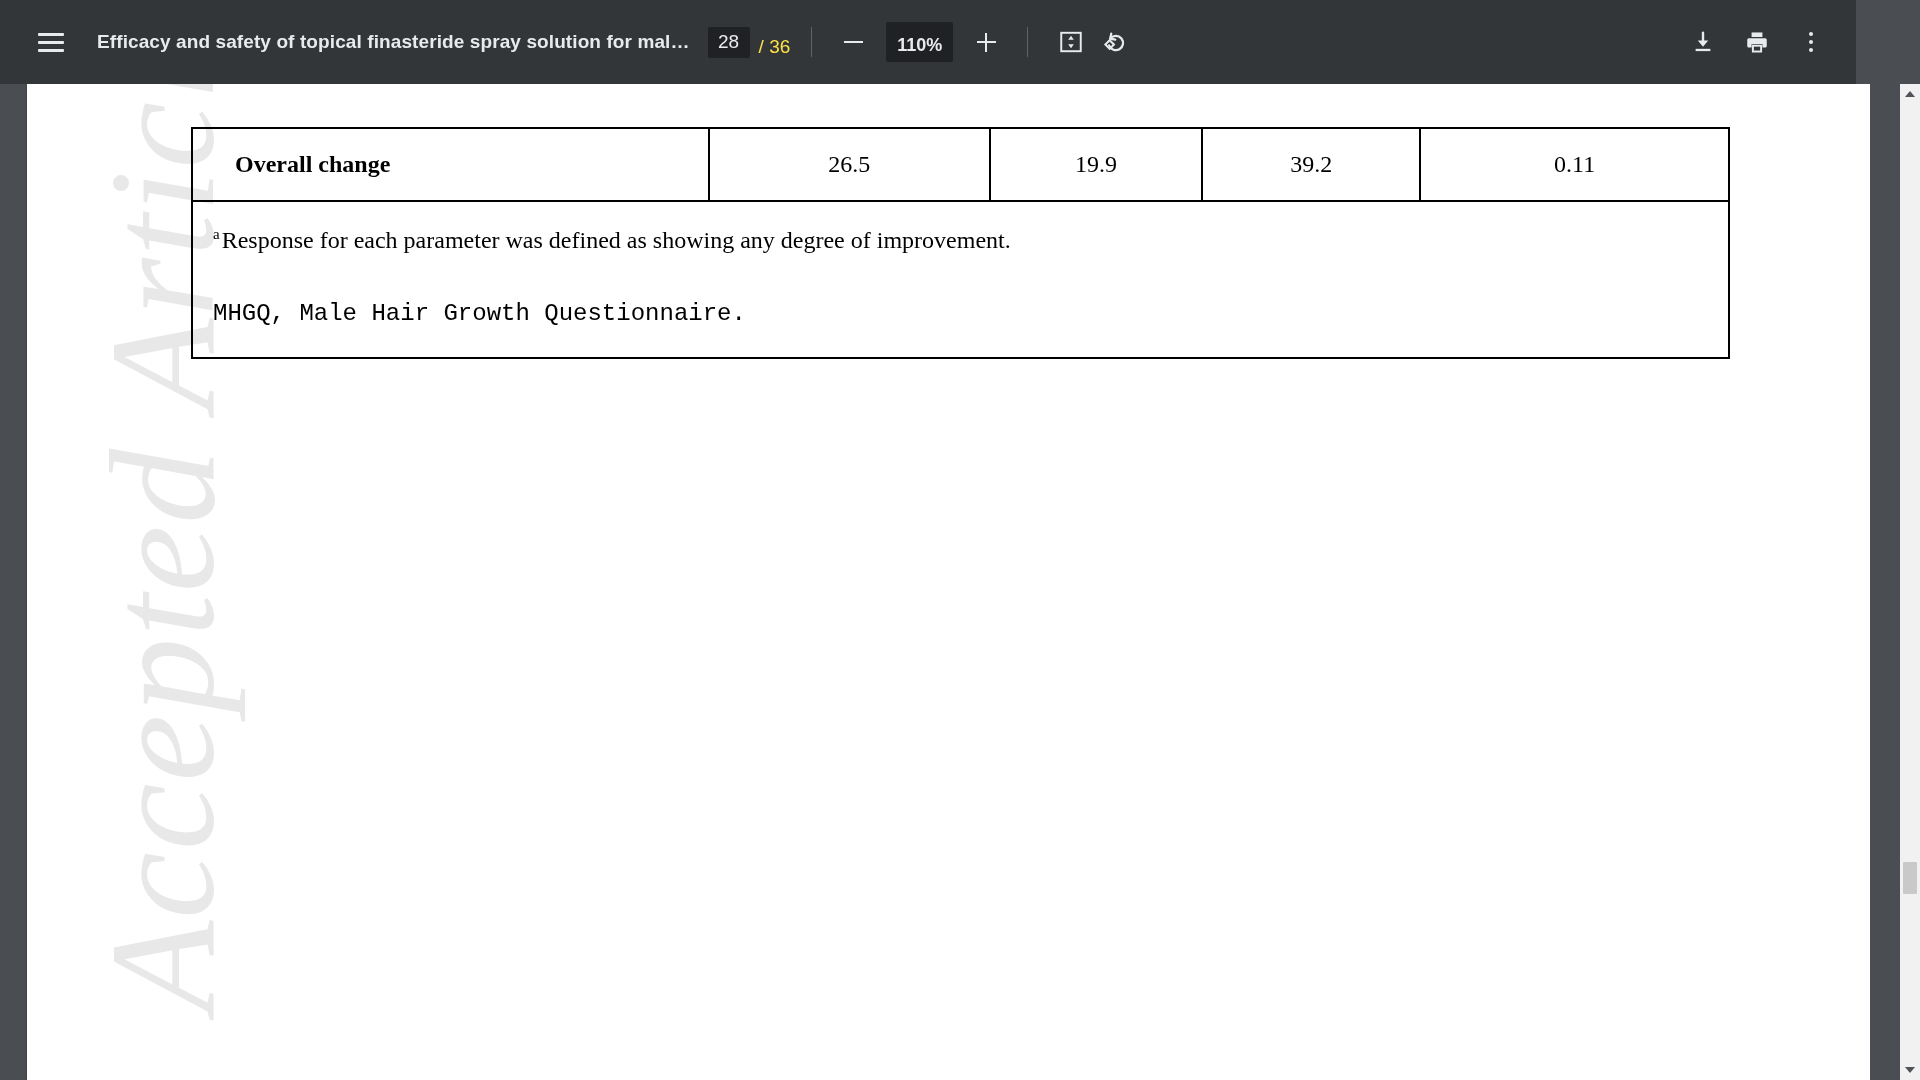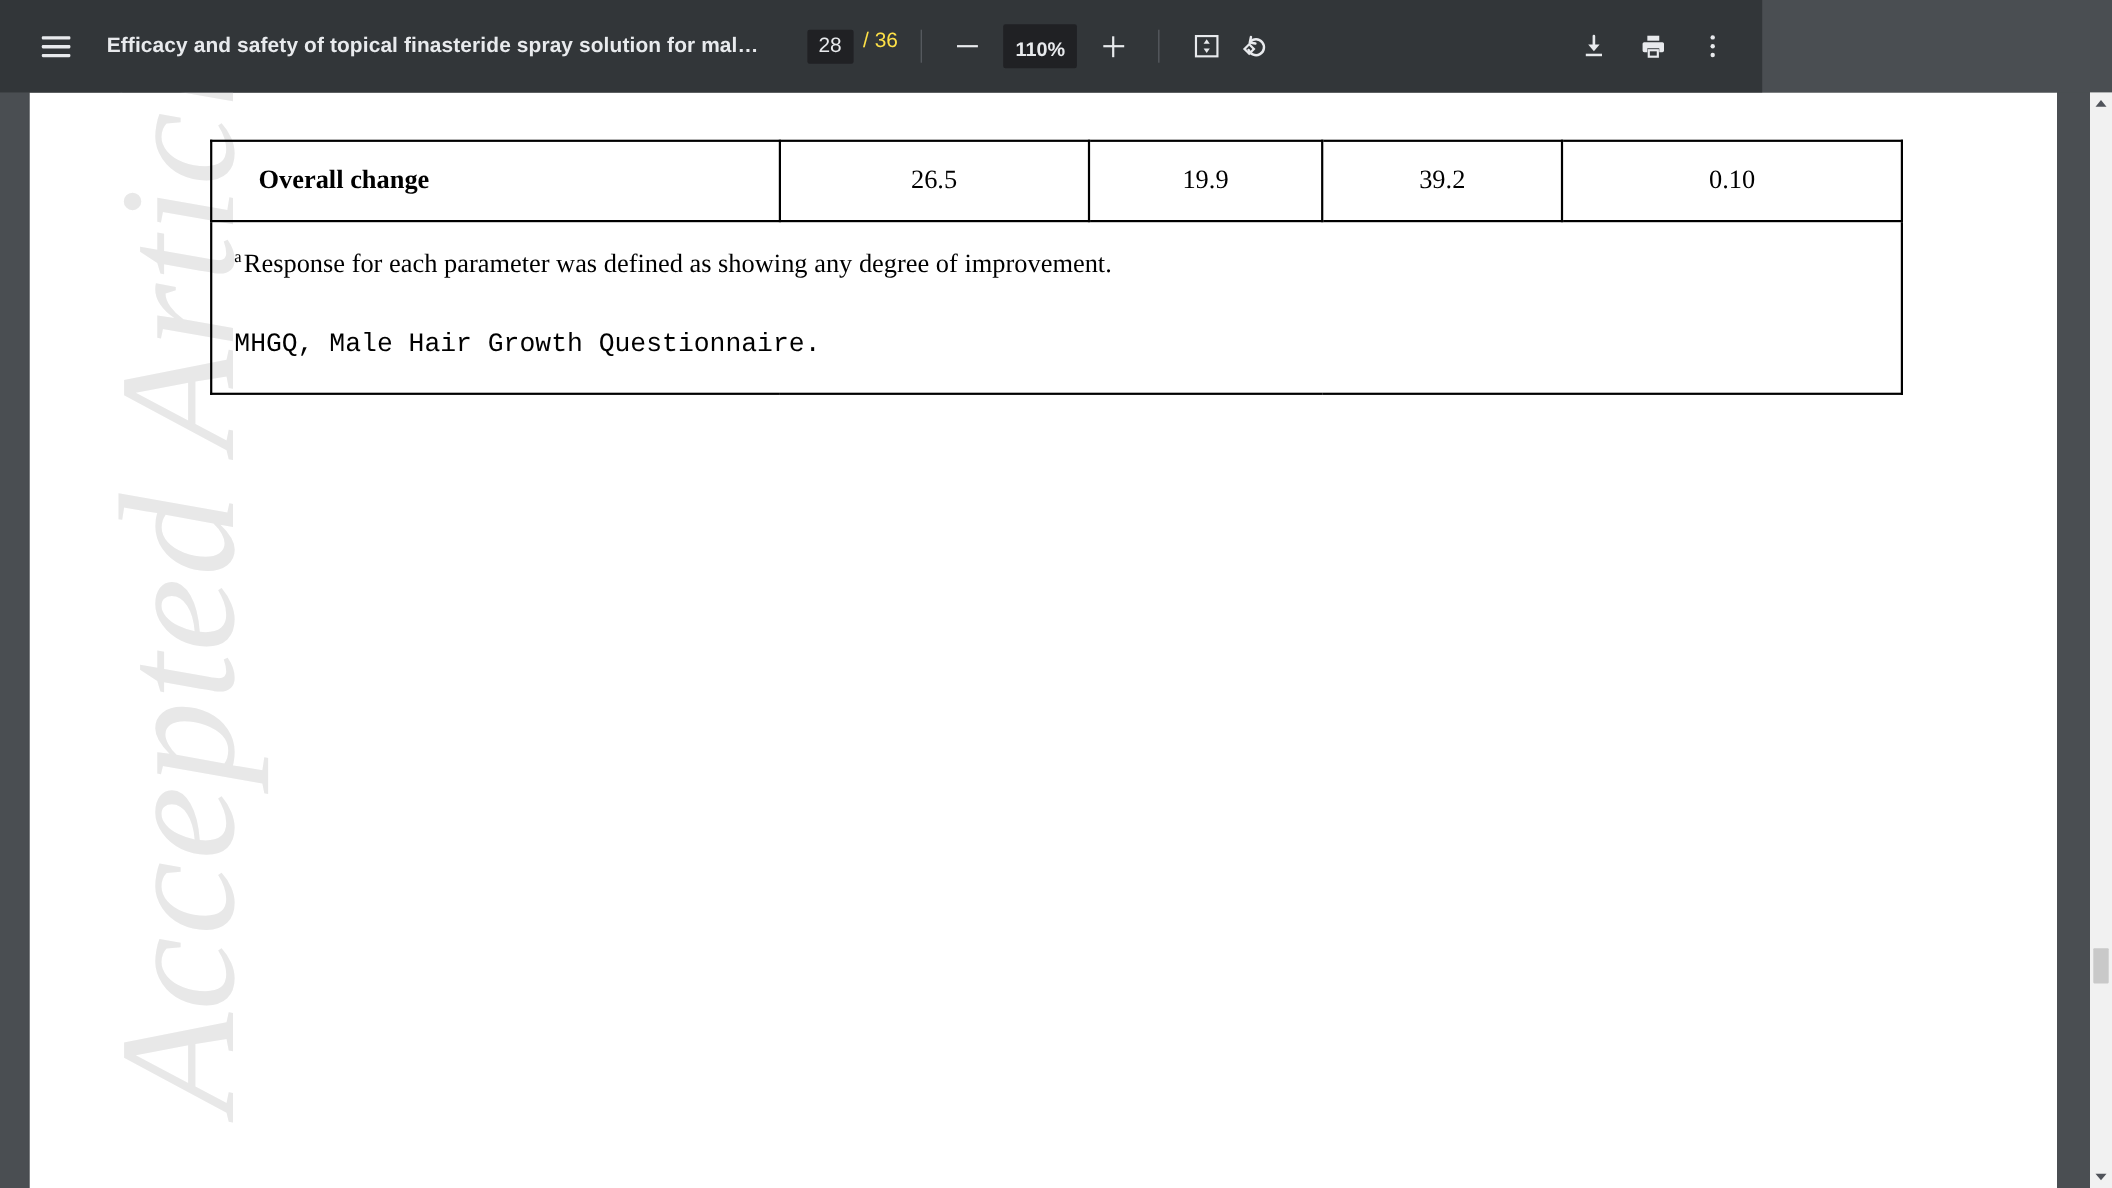--- a/index.html
+++ b/index.html
@@ -9,21 +9,21 @@
     height: 1080px;
     overflow: hidden;
     background: #4a4e52;
     font-family: "Liberation Sans", sans-serif;
   }
 
   
   #toolbar {
     position: absolute;
     top: 0; left: 0;
-    width: 1602px;
+    width: 1856px;
     height: 84px;
     background: #323639;
     display: flex;
     align-items: center;
     z-index: 20;
   }
 
   .tb-icon-btn {
     width: 48px;
     height: 48px;
@@ -54,22 +54,22 @@
     margin-left: 22px;
     white-space: nowrap;
     overflow: hidden;
     max-width: 620px;
     letter-spacing: 0.1px;
   }
 
   
   #page-indicator {
     display: flex;
-    align-items: flex-start;
-    margin-left: 44px;
+    align-items: flex-end;
+    margin-left: 18px;
     flex: 0 0 auto;
   }
   #page-num-box {
     background: #202124;
     color: #e8eaed;
     font-size: 19px;
     padding: 4px 9px 5px 9px;
     border-radius: 2px;
     border: none;
     outline: none;
@@ -369,21 +369,21 @@
           <col class="col-v2">
           <col class="col-v3">
           <col class="col-v4">
       </colgroup>
       <tbody>
         <tr>
           <td class="row-label">Overall change</td>
           <td class="row-value">26.5</td>
           <td class="row-value">19.9</td>
           <td class="row-value">39.2</td>
-          <td class="row-value">0.10</td>
+          <td class="row-value">0.11</td>
         </tr>
         <tr>
           <td class="footnote-cell" colspan="5">
             <div class="footnote-line">
               <span class="fn-sup">a</span><span>Response for each parameter was defined as showing any degree of improvement.</span>
             </div>
             <div class="footnote-line second">
               <span>MHGQ, Male Hair Growth Questionnaire.</span>
             </div>
           </td>

